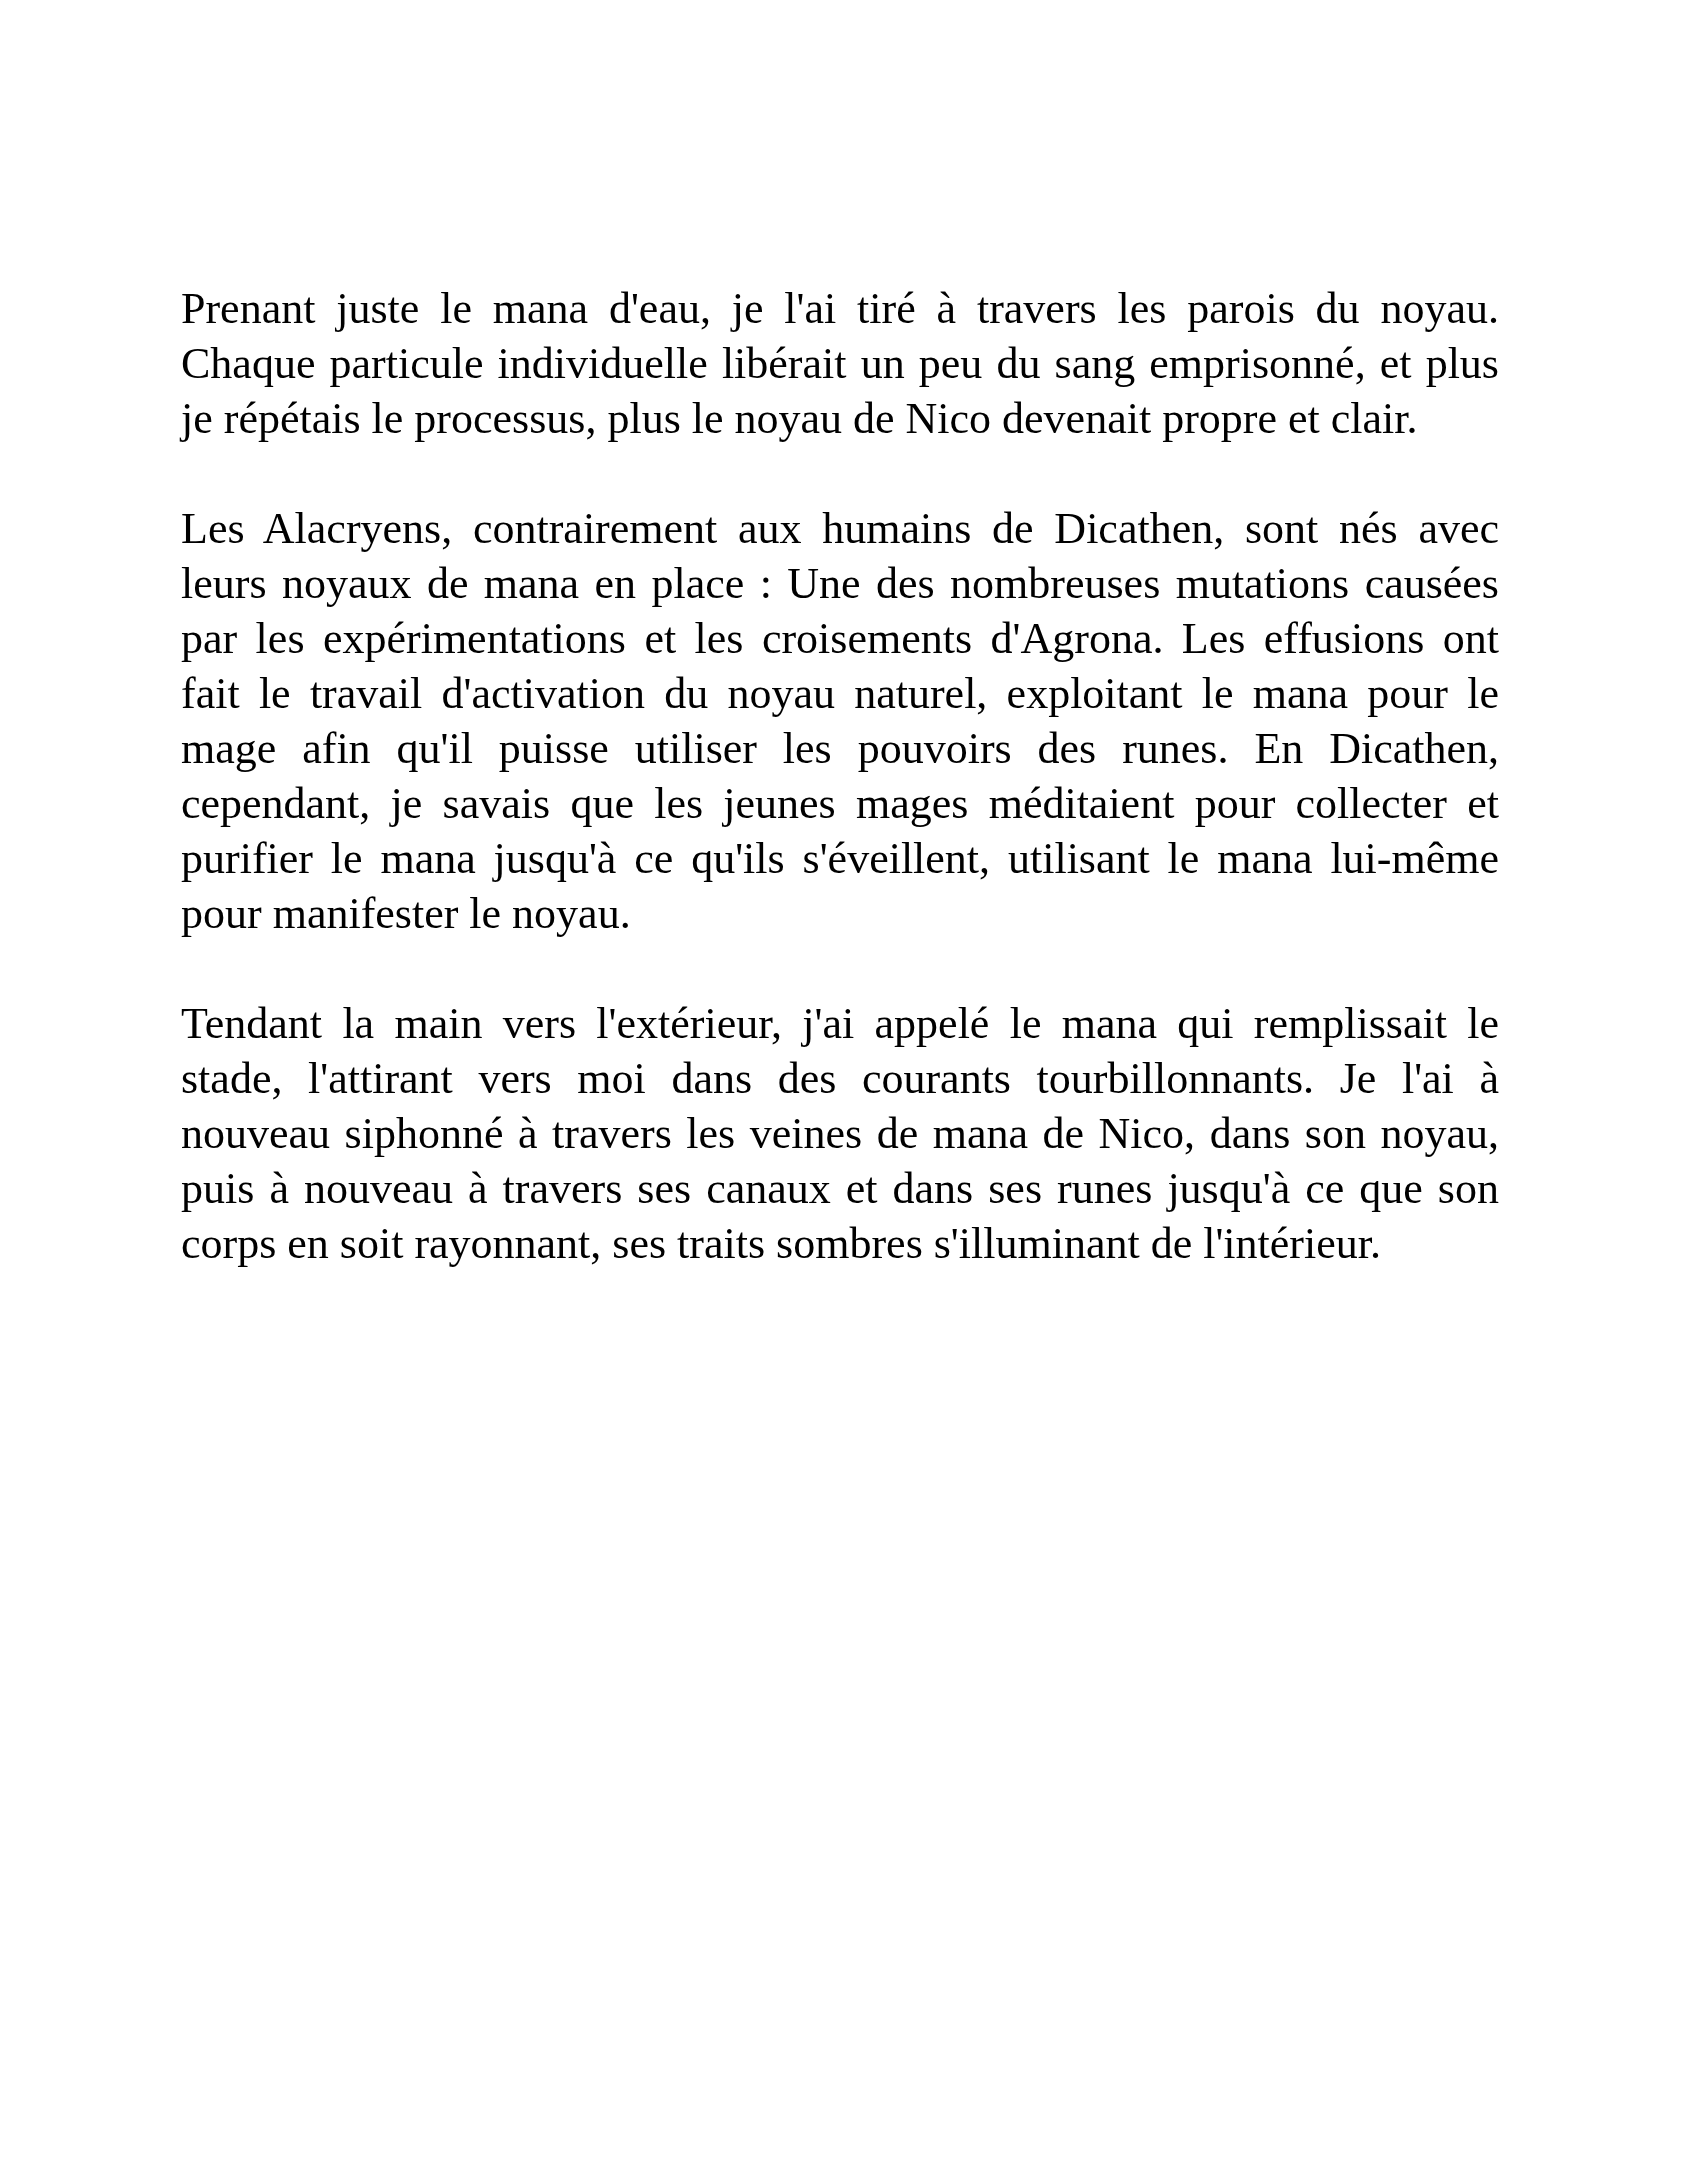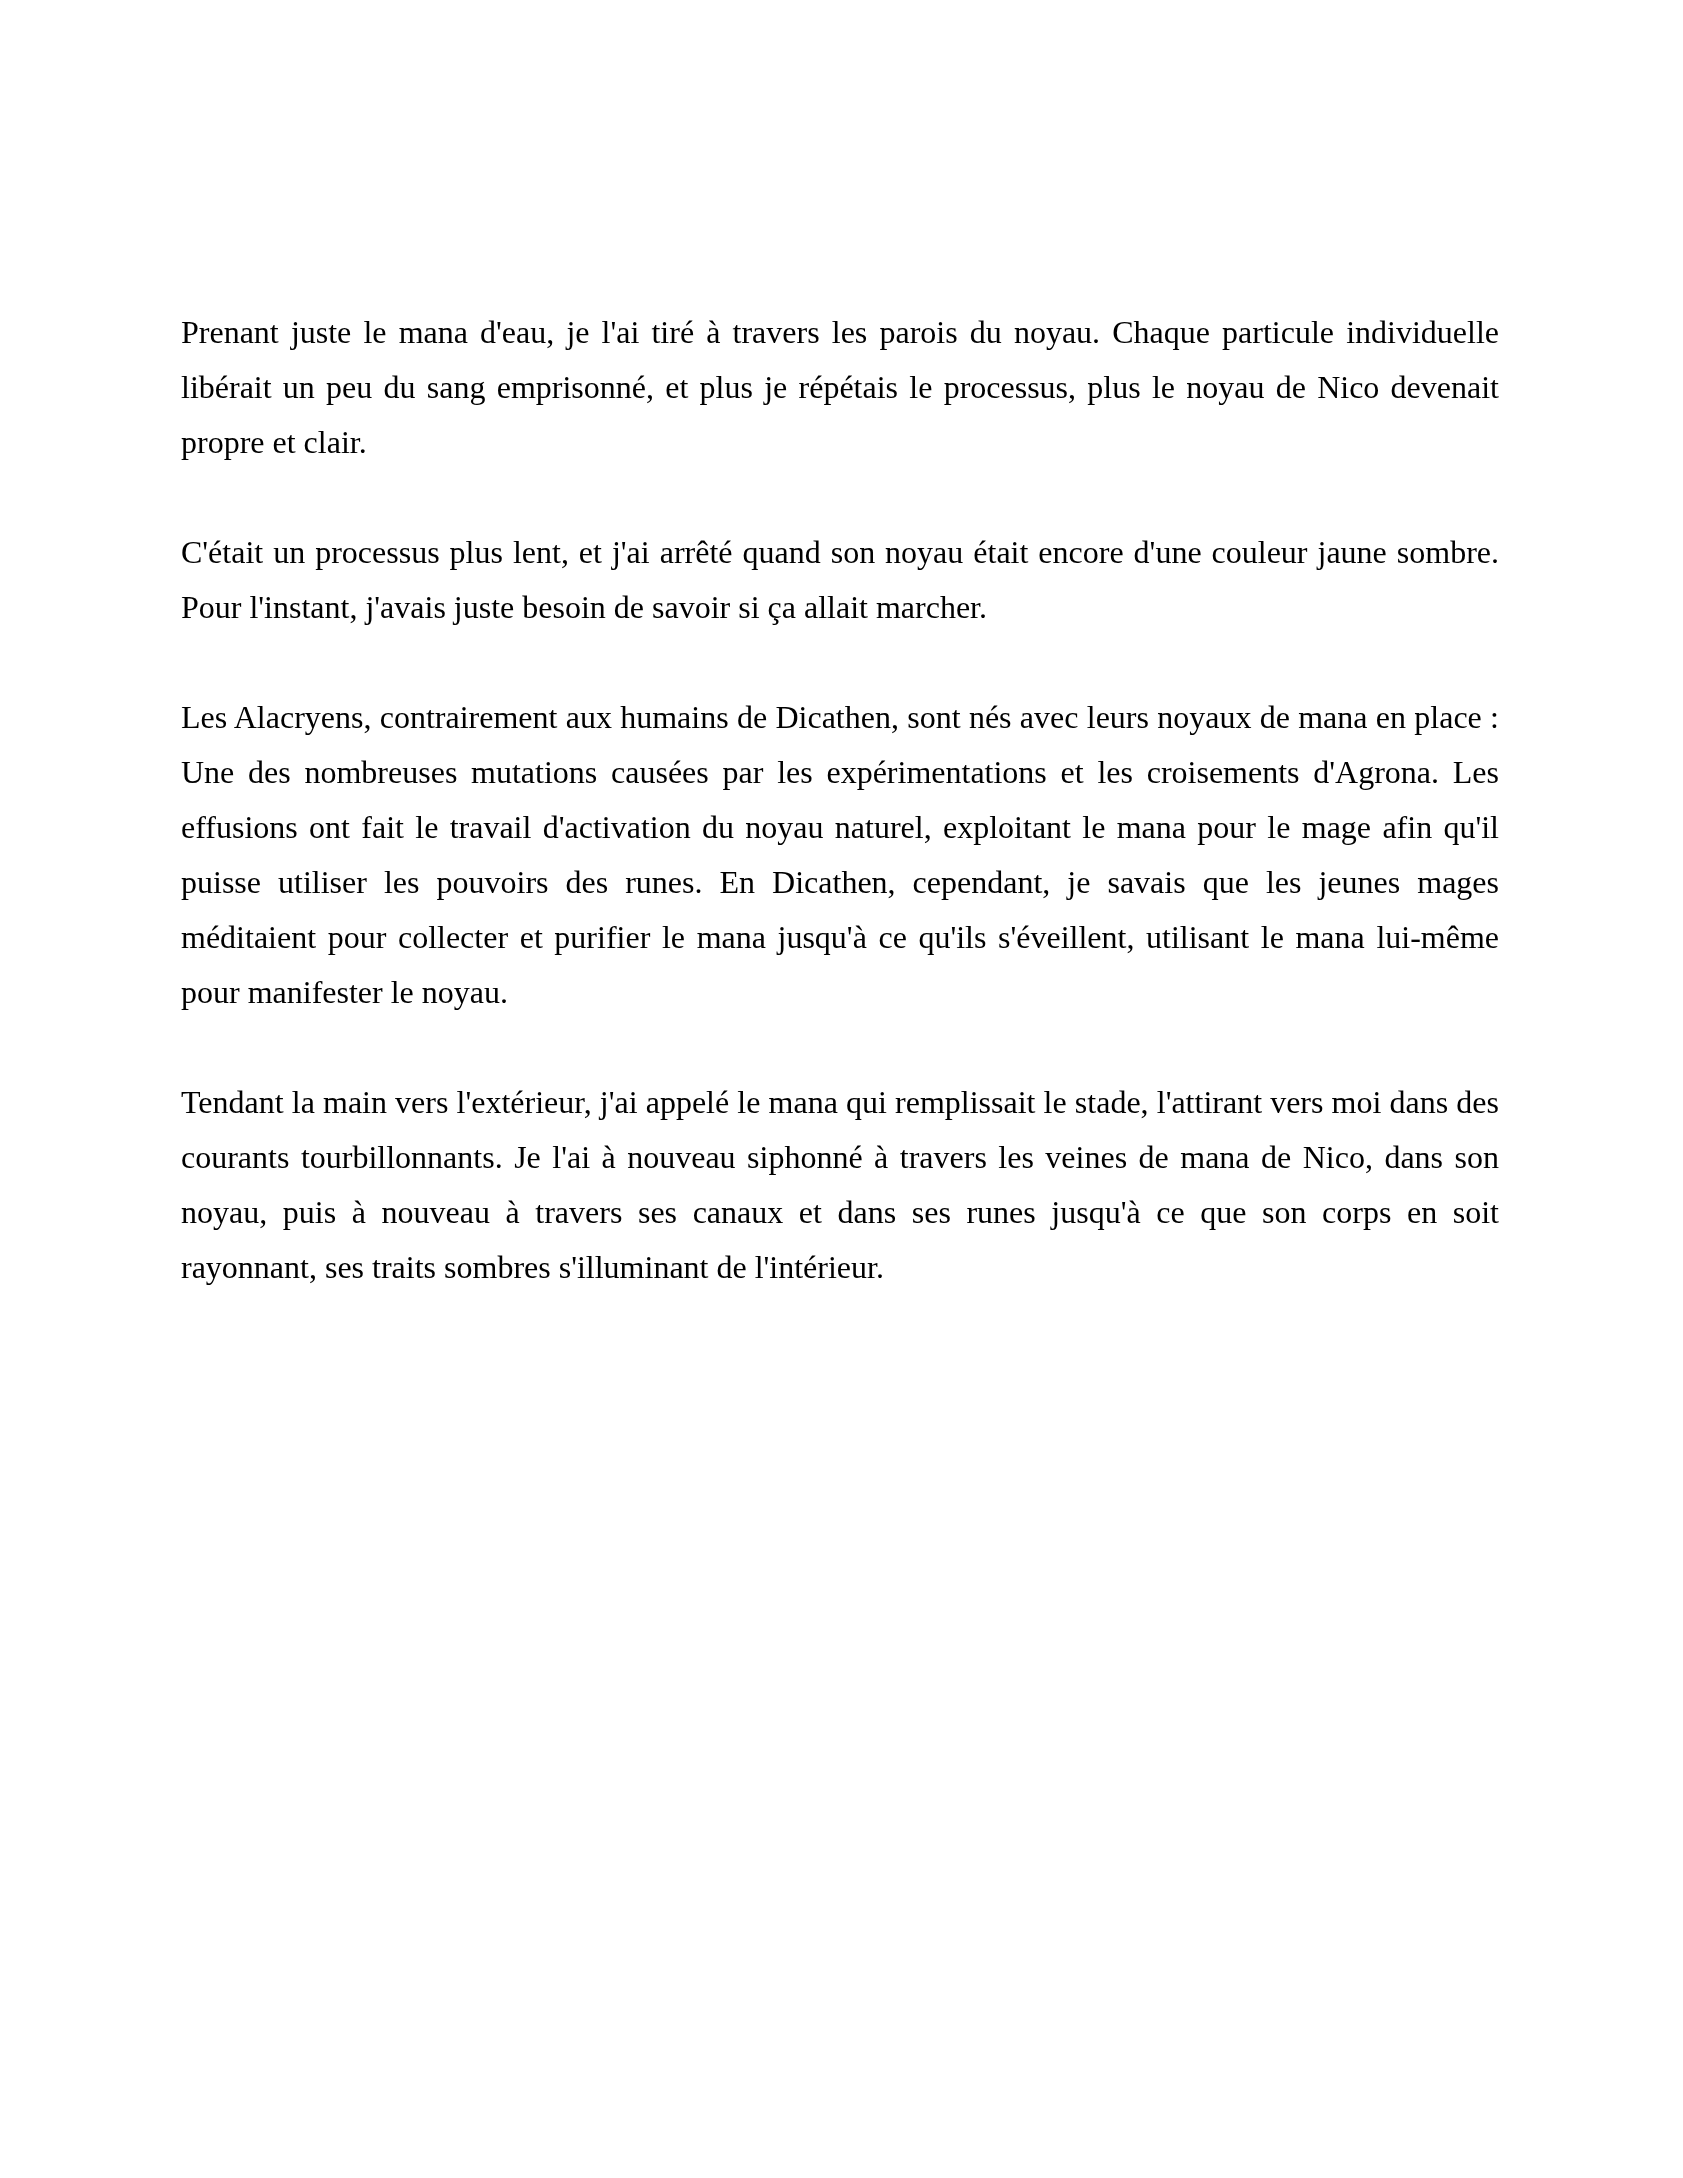--- a/index.html
+++ b/index.html
@@ -12,36 +12,34 @@
     height: 2178px;
     position: relative;
     overflow: hidden;
   }
   .page {
     position: absolute;
     left: 181px;
     top: 281px;
     width: 1318px;
     font-family: "Liberation Serif", "DejaVu Serif", serif;
-    font-size: 32px;
+    font-size: 44px;
     line-height: 55px;
     color: #000000;
-    margin-top: 24px;
   }
   .para {
     margin: 0 0 55px 0;
     text-align: justify;
     text-align-last: left;
   }
   .para:last-child {
     margin-bottom: 0;
   }
 </style>
 </head>
 <body>
 
 <div class="page">
   <p class="para">Prenant juste le mana d'eau, je l'ai tiré à travers les parois du noyau. Chaque particule individuelle libérait un peu du sang emprisonné, et plus je répétais le processus, plus le noyau de Nico devenait propre et clair.</p>
-  <p class="para">C'était un processus plus lent, et j'ai arrêté quand son noyau était encore d'une couleur jaune sombre. Pour l'instant, j'avais juste besoin de savoir si ça allait marcher.</p>
   <p class="para">Les Alacryens, contrairement aux humains de Dicathen, sont nés avec leurs noyaux de mana en place : Une des nombreuses mutations causées par les expérimentations et les croisements d'Agrona. Les effusions ont fait le travail d'activation du noyau naturel, exploitant le mana pour le mage afin qu'il puisse utiliser les pouvoirs des runes. En Dicathen, cependant, je savais que les jeunes mages méditaient pour collecter et purifier le mana jusqu'à ce qu'ils s'éveillent, utilisant le mana lui-même pour manifester le noyau.</p>
   <p class="para">Tendant la main vers l'extérieur, j'ai appelé le mana qui remplissait le stade, l'attirant vers moi dans des courants tourbillonnants. Je l'ai à nouveau siphonné à travers les veines de mana de Nico, dans son noyau, puis à nouveau à travers ses canaux et dans ses runes jusqu'à ce que son corps en soit rayonnant, ses traits sombres s'illuminant de l'intérieur.</p>
 </div>
 
 
 </body></html>

